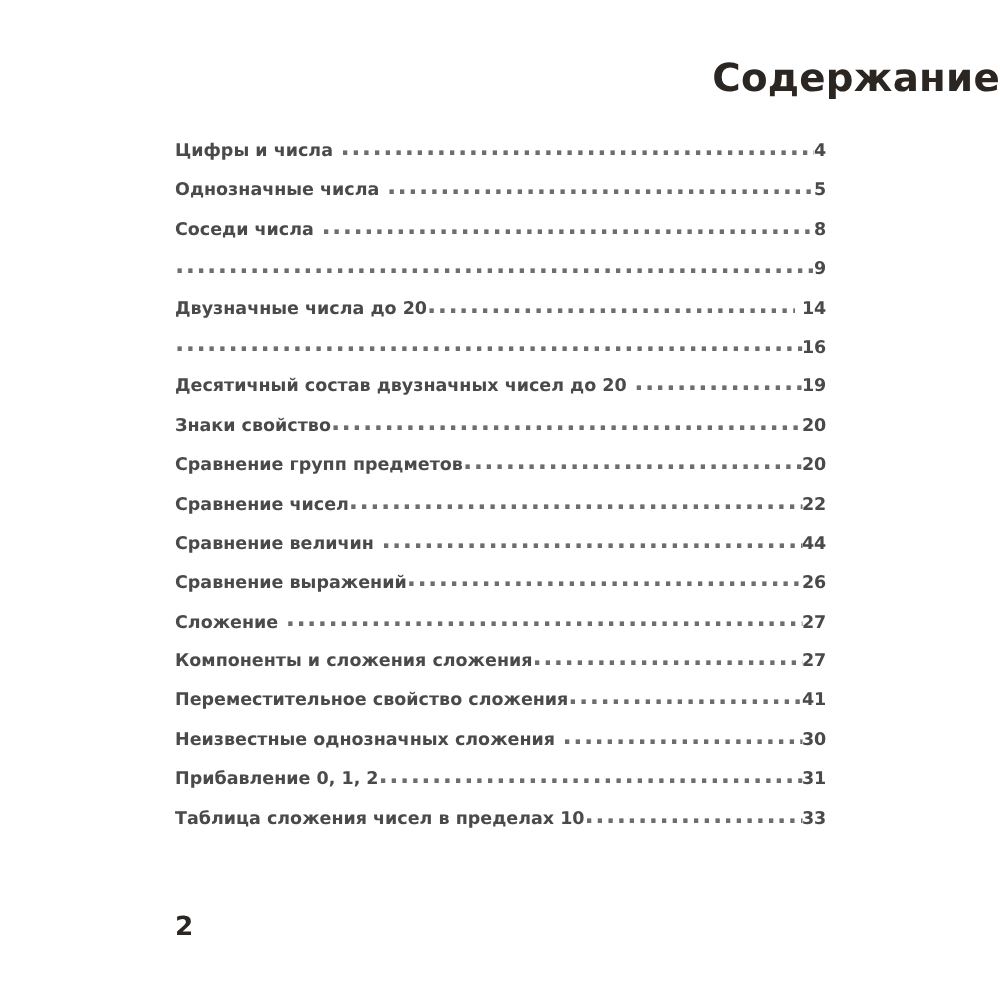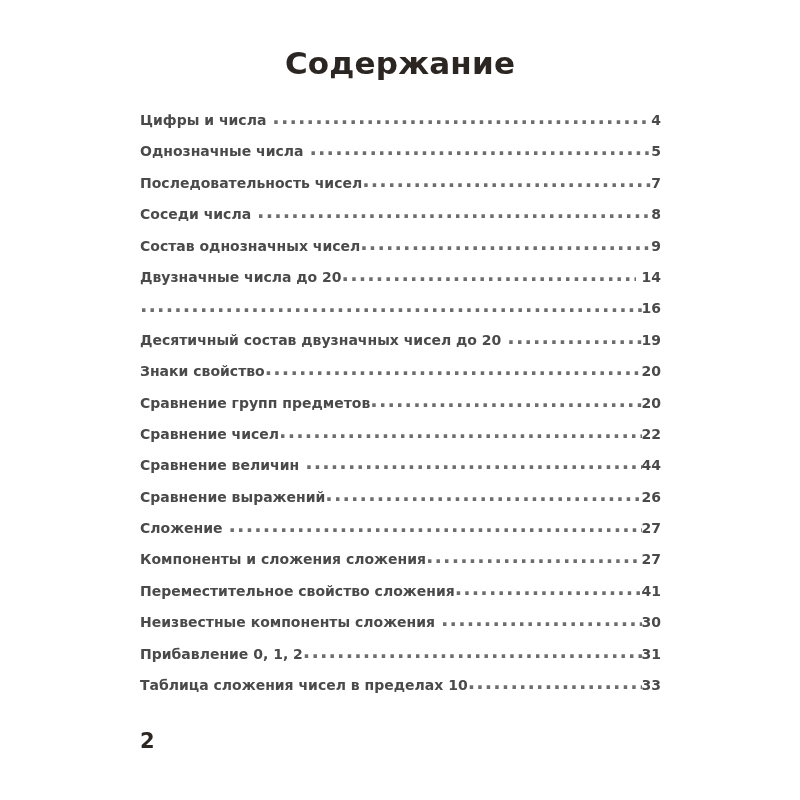--- a/index.html
+++ b/index.html
@@ -22,21 +22,21 @@
     background: #ffffff;
     box-sizing: border-box;
   }
 
   
   .toc-title {
     position: absolute;
     top: 48px;
     left: 0;
     width: 800px;
-    text-align: center;
+    text-align: right;
     font-family: "DejaVu Sans", sans-serif;
     font-size: 31px;
     font-weight: bold;
     letter-spacing: 0.2px;
     color: #2b2622;
     line-height: 1;
   }
 
   
   .toc-list {
@@ -120,32 +120,26 @@
       <div class="toc-entry gap-after-title">
         <span class="toc-entry-title">Цифры и числа</span>
         <span class="toc-leader"></span>
         <span class="toc-page">4</span>
       </div>
       <div class="toc-entry gap-after-title">
         <span class="toc-entry-title">Однозначные числа</span>
         <span class="toc-leader"></span>
         <span class="toc-page">5</span>
       </div>
-      <div class="toc-entry">
-        <span class="toc-entry-title">Последовательность чисел</span>
-        <span class="toc-leader"></span>
-        <span class="toc-page">7</span>
-      </div>
       <div class="toc-entry gap-after-title">
         <span class="toc-entry-title">Соседи числа</span>
         <span class="toc-leader"></span>
         <span class="toc-page">8</span>
       </div>
       <div class="toc-entry">
-        <span class="toc-entry-title">Состав однозначных чисел</span>
         <span class="toc-leader"></span>
         <span class="toc-page">9</span>
       </div>
       <div class="toc-entry gap-before-number">
         <span class="toc-entry-title">Двузначные числа до 20</span>
         <span class="toc-leader"></span>
         <span class="toc-page">14</span>
       </div>
       <div class="toc-entry">
         <span class="toc-leader"></span>
@@ -190,21 +184,21 @@
         <span class="toc-entry-title">Компоненты и сложения сложения</span>
         <span class="toc-leader"></span>
         <span class="toc-page">27</span>
       </div>
       <div class="toc-entry">
         <span class="toc-entry-title">Переместительное свойство сложения</span>
         <span class="toc-leader"></span>
         <span class="toc-page">41</span>
       </div>
       <div class="toc-entry gap-after-title">
-        <span class="toc-entry-title">Неизвестные компоненты сложения</span>
+        <span class="toc-entry-title">Неизвестные однозначных сложения</span>
         <span class="toc-leader"></span>
         <span class="toc-page">30</span>
       </div>
       <div class="toc-entry">
         <span class="toc-entry-title">Прибавление 0, 1, 2</span>
         <span class="toc-leader"></span>
         <span class="toc-page">31</span>
       </div>
       <div class="toc-entry">
         <span class="toc-entry-title">Таблица сложения чисел в пределах 10</span>

